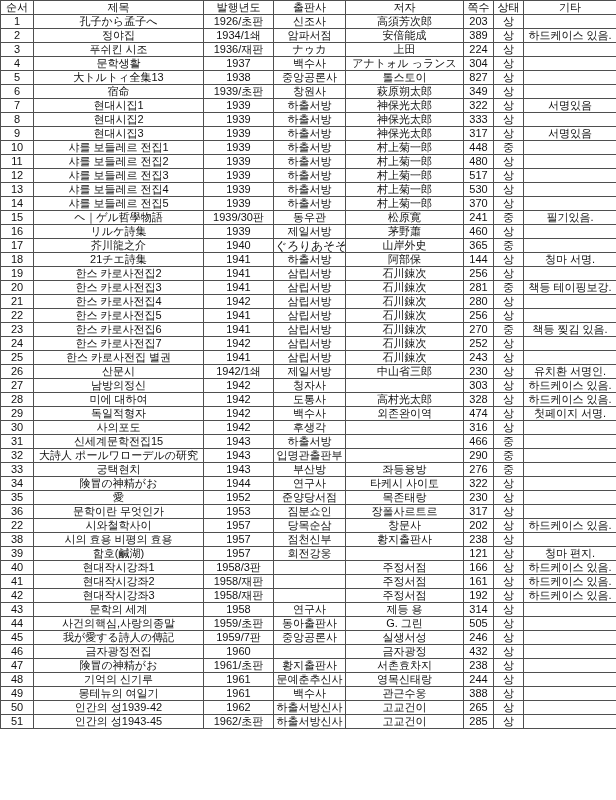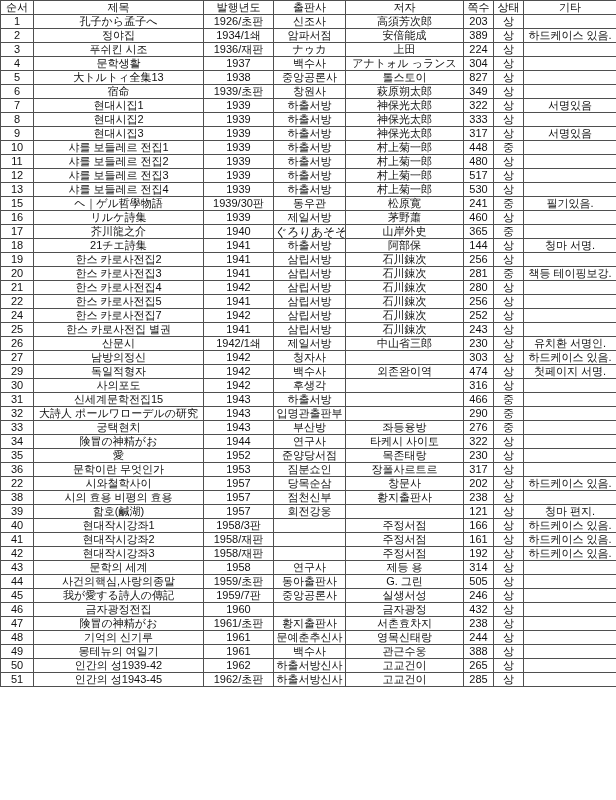--- a/index.html
+++ b/index.html
@@ -191,20 +191,30 @@
           <td>13</td>
           <td>샤를 보들레르 전집4</td>
           <td>1939</td>
           <td>하출서방</td>
           <td>村上菊一郎</td>
           <td>530</td>
           <td>상</td>
           <td></td>
         </tr>
         <tr>
+          <td>14</td>
+          <td>샤를 보들레르 전집5</td>
+          <td>1939</td>
+          <td>하출서방</td>
+          <td>村上菊一郎</td>
+          <td>370</td>
+          <td>상</td>
+          <td></td>
+        </tr>
+        <tr>
           <td>15</td>
           <td>ヘ｜ゲル哲學物語</td>
           <td>1939/30판</td>
           <td>동우관</td>
           <td>松原寛</td>
           <td>241</td>
           <td>중</td>
           <td>필기있음.</td>
         </tr>
         <tr>
@@ -271,20 +281,30 @@
           <td>22</td>
           <td>한스 카로사전집5</td>
           <td>1941</td>
           <td>삼립서방</td>
           <td>石川錬次</td>
           <td>256</td>
           <td>상</td>
           <td></td>
         </tr>
         <tr>
+          <td>23</td>
+          <td>한스 카로사전집6</td>
+          <td>1941</td>
+          <td>삼립서방</td>
+          <td>石川錬次</td>
+          <td>270</td>
+          <td>중</td>
+          <td>책등 찢김 있음.</td>
+        </tr>
+        <tr>
           <td>24</td>
           <td>한스 카로사전집7</td>
           <td>1942</td>
           <td>삼립서방</td>
           <td>石川錬次</td>
           <td>252</td>
           <td>상</td>
           <td></td>
         </tr>
         <tr>
@@ -311,20 +331,30 @@
           <td>27</td>
           <td>남방의정신</td>
           <td>1942</td>
           <td>청자사</td>
           <td></td>
           <td>303</td>
           <td>상</td>
           <td>하드케이스 있음.</td>
         </tr>
         <tr>
+          <td>28</td>
+          <td>미에 대하여</td>
+          <td>1942</td>
+          <td>도통사</td>
+          <td>高村光太郎</td>
+          <td>328</td>
+          <td>상</td>
+          <td>하드케이스 있음.</td>
+        </tr>
+        <tr>
           <td>29</td>
           <td>독일적형자</td>
           <td>1942</td>
           <td>백수사</td>
           <td>외존완이역</td>
           <td>474</td>
           <td>상</td>
           <td>첫페이지 서명.</td>
         </tr>
         <tr>

